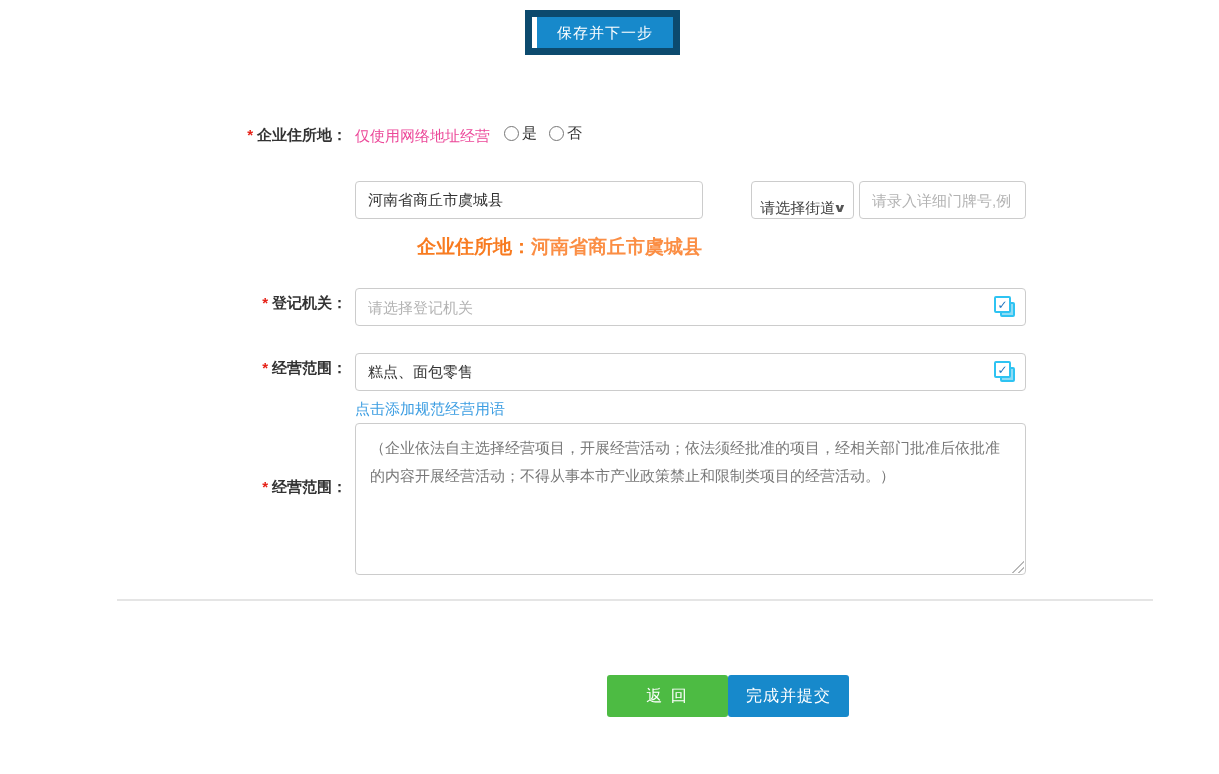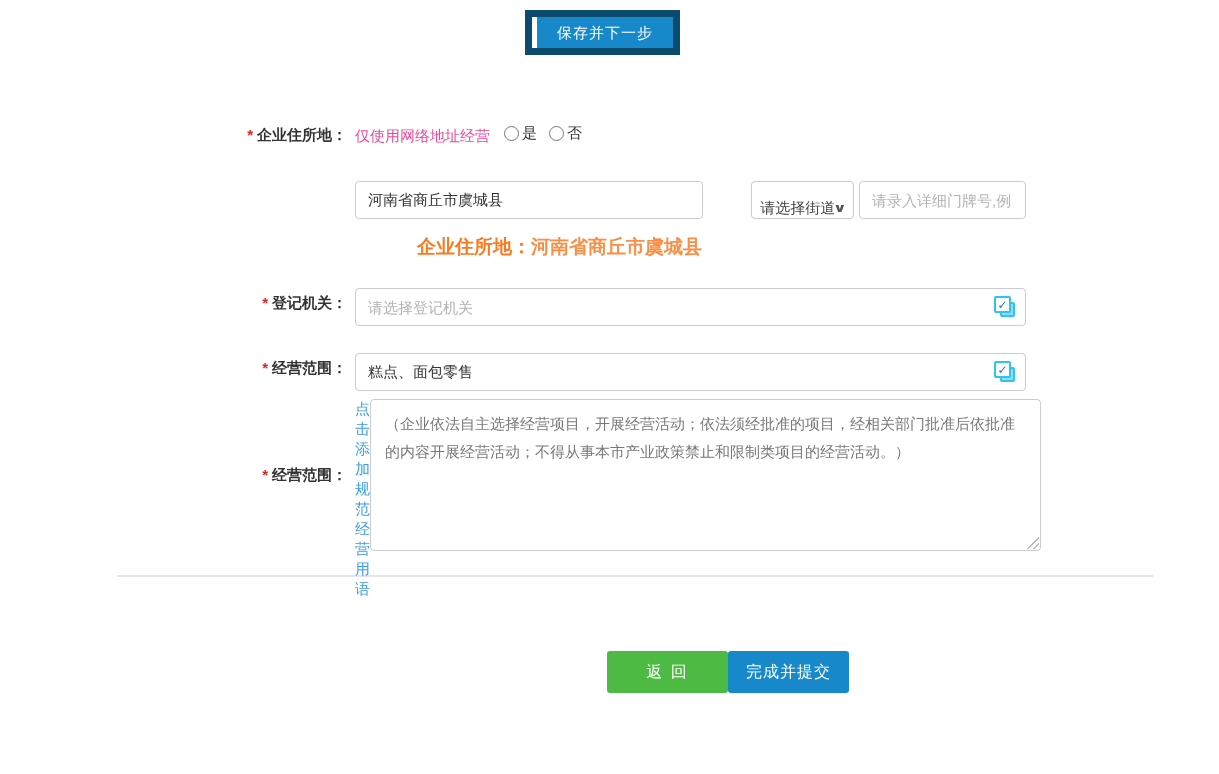--- a/index.html
+++ b/index.html
@@ -70,21 +70,21 @@
     background: #8edcf5; border: 2px solid #2ec3f2; border-radius: 2px;
   }
   .picker-front {
     position: absolute; left: 0; top: 0; width: 17px; height: 17px;
     background: #fff; border: 2px solid #2ec3f2; border-radius: 2px;
     display: flex; align-items: center; justify-content: center;
     font-size: 12px; font-weight: bold; color: #1f74c0; line-height: 1;
   }
 
   .row-scope { margin-top: 12px; }
-  .scope-content { display: flex; flex-direction: row; }
+  .scope-content { display: flex; flex-direction: column; }
   .add-terms-link {
     font-size: 15px; color: #3b9de2; text-decoration: none; cursor: pointer;
     height: 20px; line-height: 20px; margin-bottom: 4px; align-self: flex-start;
   }
   .scope-area-wrap { position: relative; width: 671px; }
   textarea.scope {
     width: 671px; height: 152px; padding: 10px 14px; resize: none;
     color: #787878; line-height: 28px; overflow: hidden; display: block;
   }
   .resize-grip {

